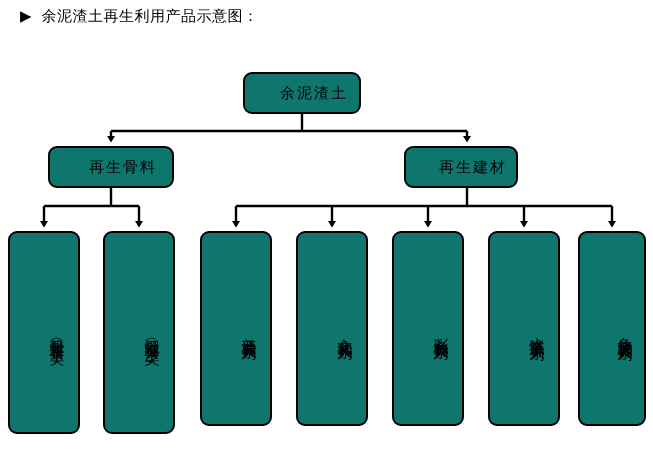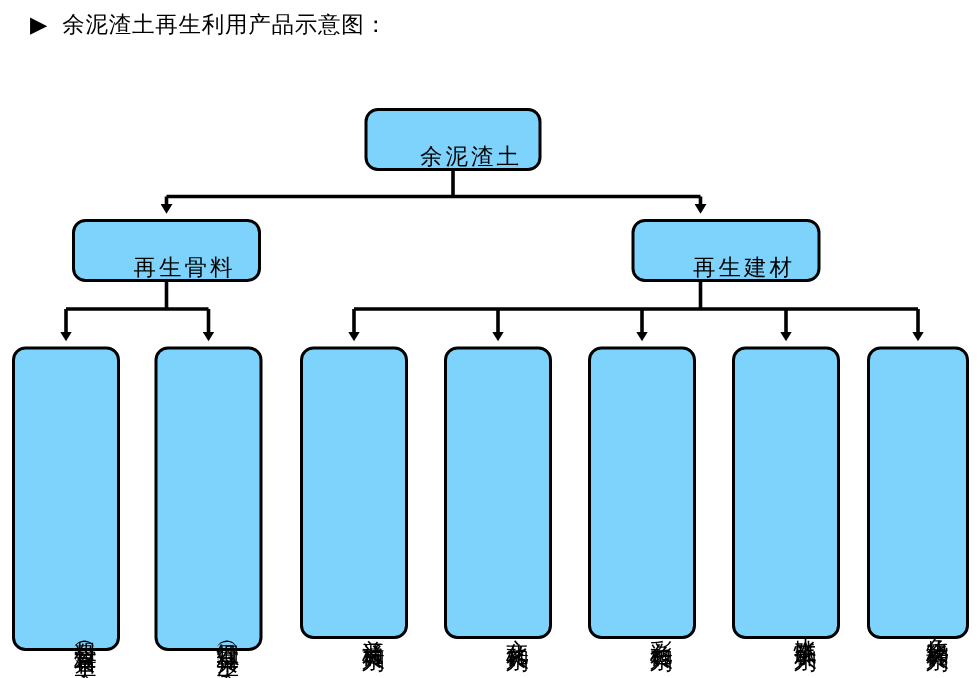--- a/index.html
+++ b/index.html
@@ -52,25 +52,25 @@
     top: 0;
     width: 653px;
     height: 452px;
     pointer-events: none;
   }
 
   
   .node {
     position: absolute;
     box-sizing: border-box;
-    background: #7dd3fc;
+    background: #0f766e;
     border: 2px solid #000000;
     border-radius: 9px;
     display: flex;
-    align-items: flex-end;
+    align-items: center;
     justify-content: center;
     text-align: center;
     padding-left: 24px;
   }
   .node-h {
     font-size: 15px;
     letter-spacing: 2px;
     line-height: 1;
     white-space: nowrap;
   }
@@ -81,21 +81,21 @@
     line-height: 1.32;
     letter-spacing: 2px;
     padding-top: 4px;
     white-space: nowrap;
   }
 
   
   #node-root  { left: 243px; top: 72px;  width: 118px; height: 42px; }
   
   #node-branch-aggregate { left: 48px;  top: 146px; width: 126px; height: 42px; }
-  #node-branch-material  { left: 421px; top: 146px; width: 126px; height: 42px; }
+  #node-branch-material  { left: 404px; top: 146px; width: 114px; height: 42px; }
 
   
   #leaf-coarse   { left: 8px;   top: 231px; width: 72px; height: 203px; }
   #leaf-fine     { left: 103px; top: 231px; width: 72px; height: 203px; }
   #leaf-ordinary { left: 200px; top: 231px; width: 72px; height: 195px; }
   #leaf-culture  { left: 296px; top: 231px; width: 72px; height: 195px; }
   #leaf-color    { left: 392px; top: 231px; width: 72px; height: 195px; }
   #leaf-putty    { left: 488px; top: 231px; width: 72px; height: 195px; }
   #leaf-unfired  { left: 578px; top: 231px; width: 68px; height: 195px; }
 </style>

